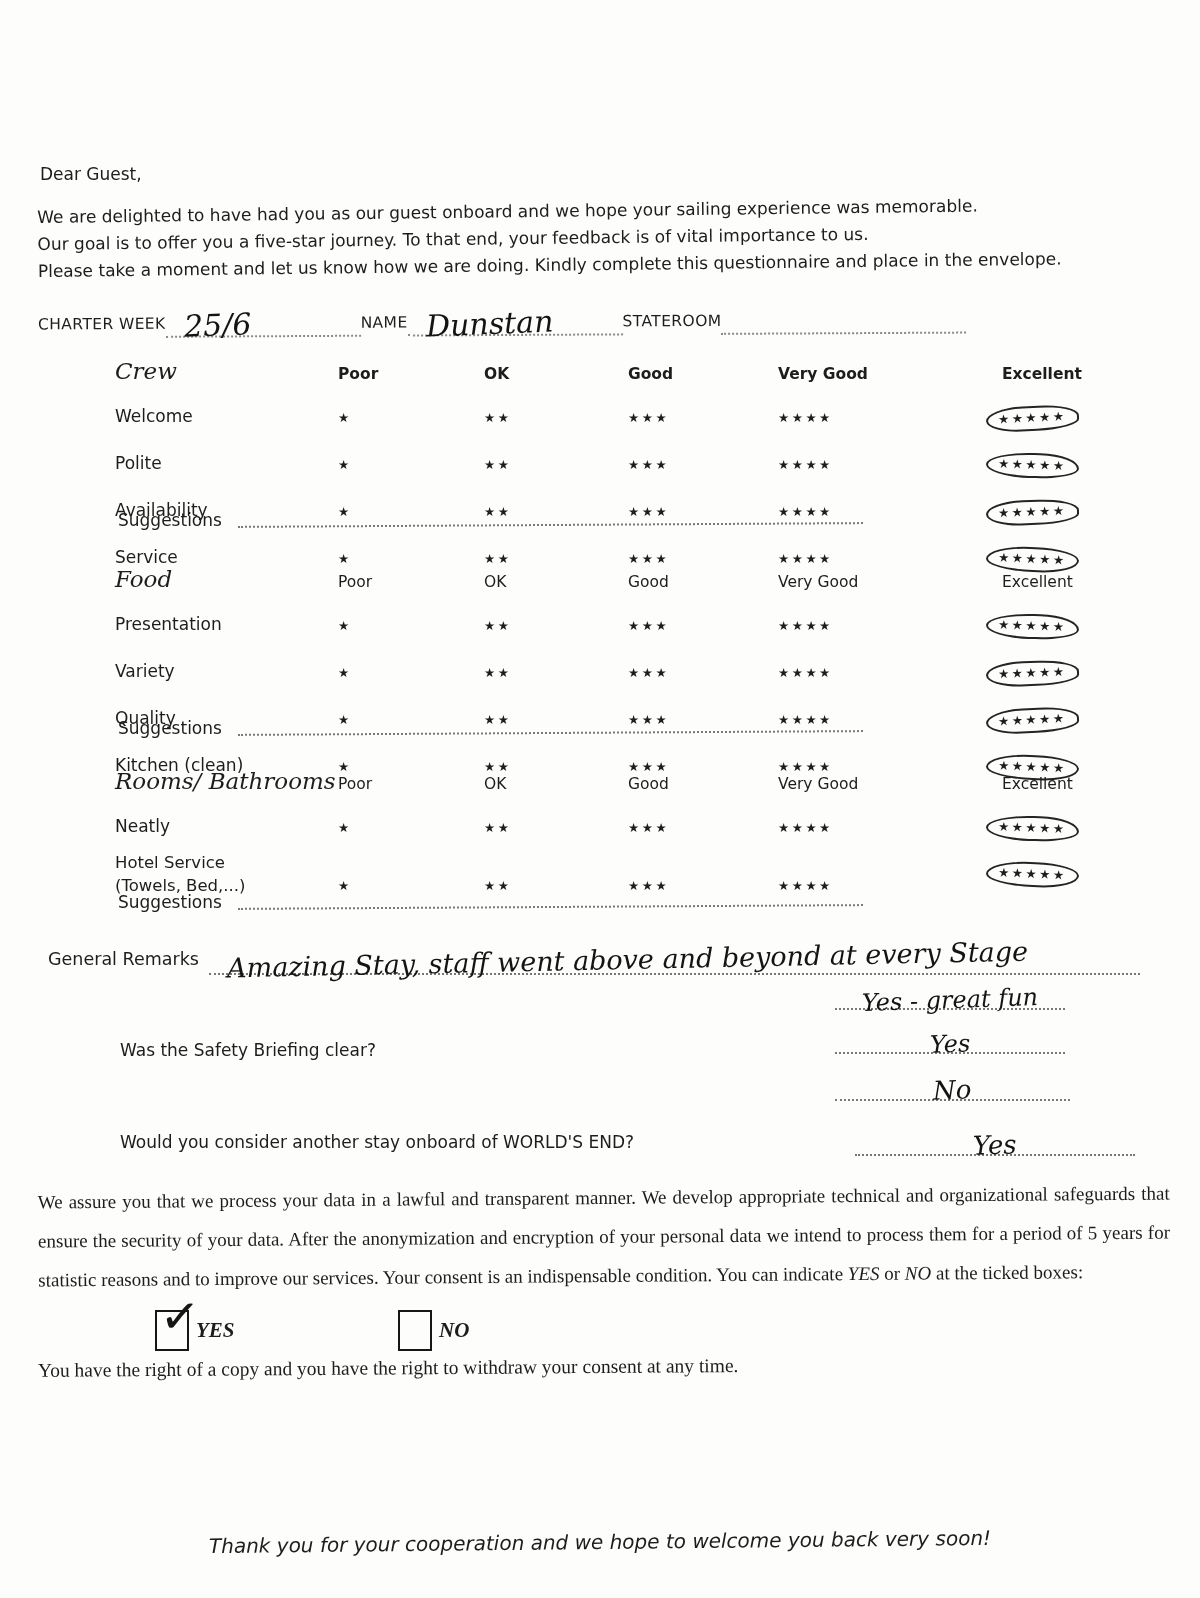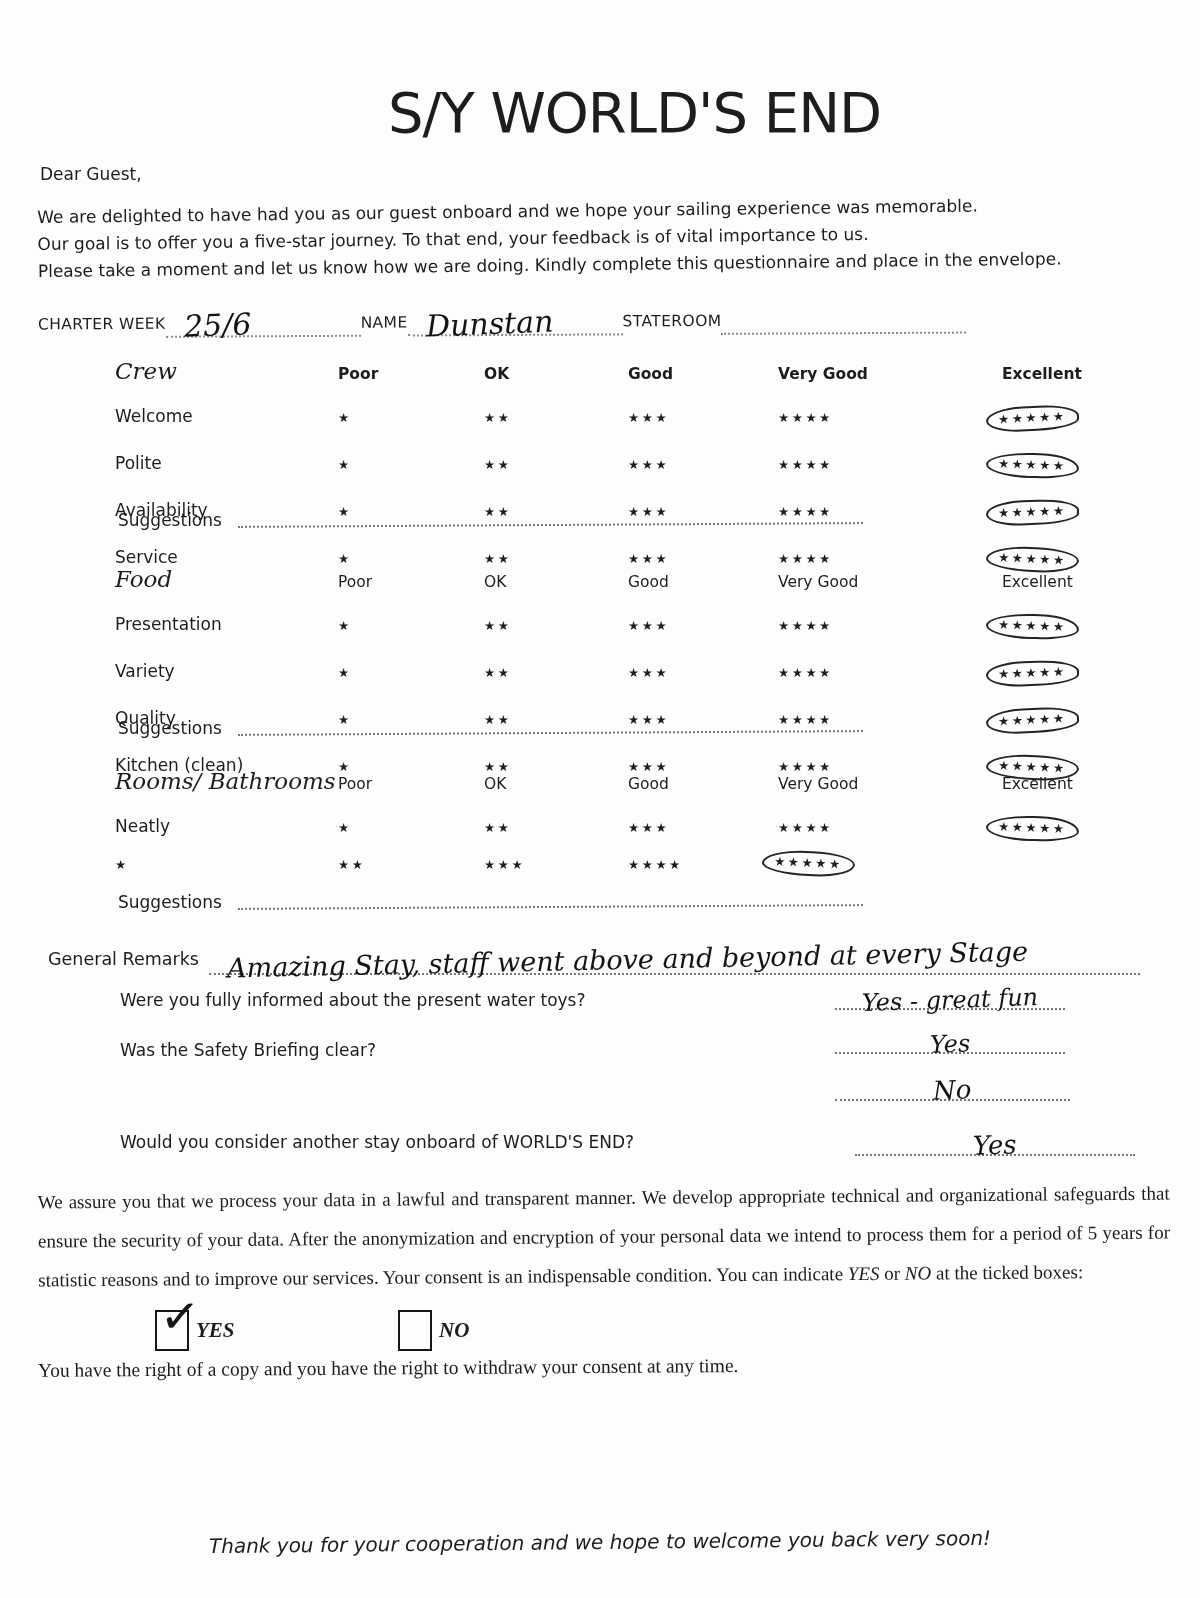--- a/index.html
+++ b/index.html
@@ -66,21 +66,20 @@
   .rights{left:38px;top:1356px;width:1100px;font-family:"Liberation Serif",serif;font-size:19.5px;
           transform:rotate(-0.4deg);}
   .footer{left:0;top:1530px;width:1200px;text-align:center;font-style:italic;font-size:20px;
           transform:rotate(-0.6deg);}
 </style>
 </head>
 <body>
 
 <div class="page">
 
-  <div class="abs title">S/Y WORLD'S END</div>
 
   <div class="abs greeting">Dear Guest,</div>
 
   <div class="abs intro">
     <div>We are delighted to have had you as our guest onboard and we hope your sailing experience was memorable.</div>
     <div>Our goal is to offer you a five-star journey. To that end, your feedback is of vital importance to us.</div>
     <div>Please take a moment and let us know how we are doing. Kindly complete this questionnaire and place in the envelope.</div>
   </div>
 
   <div class="abs charter-row">
@@ -203,41 +202,44 @@
     </div>
     <div class="rgrid row">
       <div class="rl">Neatly</div>
       <div class="st">★</div>
       <div class="st">★★</div>
       <div class="st">★★★</div>
       <div class="st">★★★★</div>
       <div class="st exc"><span class="circle c2">★★★★★</span></div>
     </div>
     <div class="rgrid row" style="align-items:end;margin-top:10px;">
+      <div class="rl rl2">
+        <span>Hotel Service</span><br>
+        <span>(Towels, Bed,...)</span>
+      </div>
       <div class="st" style="padding-bottom:4px">★</div>
       <div class="st" style="padding-bottom:4px">★★</div>
       <div class="st" style="padding-bottom:4px">★★★</div>
       <div class="st" style="padding-bottom:4px">★★★★</div>
       <div class="st exc" style="align-self:center"><span class="circle c4">★★★★★</span></div>
     </div>
   </div>
   <div class="sugg" style="top:892px">
     <span>Suggestions</span>
     <span class="dotline"></span>
   </div>
 
   <div class="abs remarks">
     <span class="gr-label">General Remarks</span>
     <span class="gr-line">
       <span class="hand gr-hand">Amazing Stay, staff went above and beyond at every Stage</span>
     </span>
   </div>
 
   <div class="qrow" style="top:972px">
-    <span class="q-text">Were you fully informed about the present water toys?</span>
     <span class="a-line" style="left:835px;width:230px;top:-8px;">
       <span class="hand">Yes - great fun</span>
     </span>
   </div>
   <div class="qrow" style="top:1022px">
     <span class="q-text">Was the Safety Briefing clear?</span>
     <span class="a-line" style="left:835px;width:230px;top:-14px;">
       <span class="hand">Yes</span>
     </span>
   </div>

